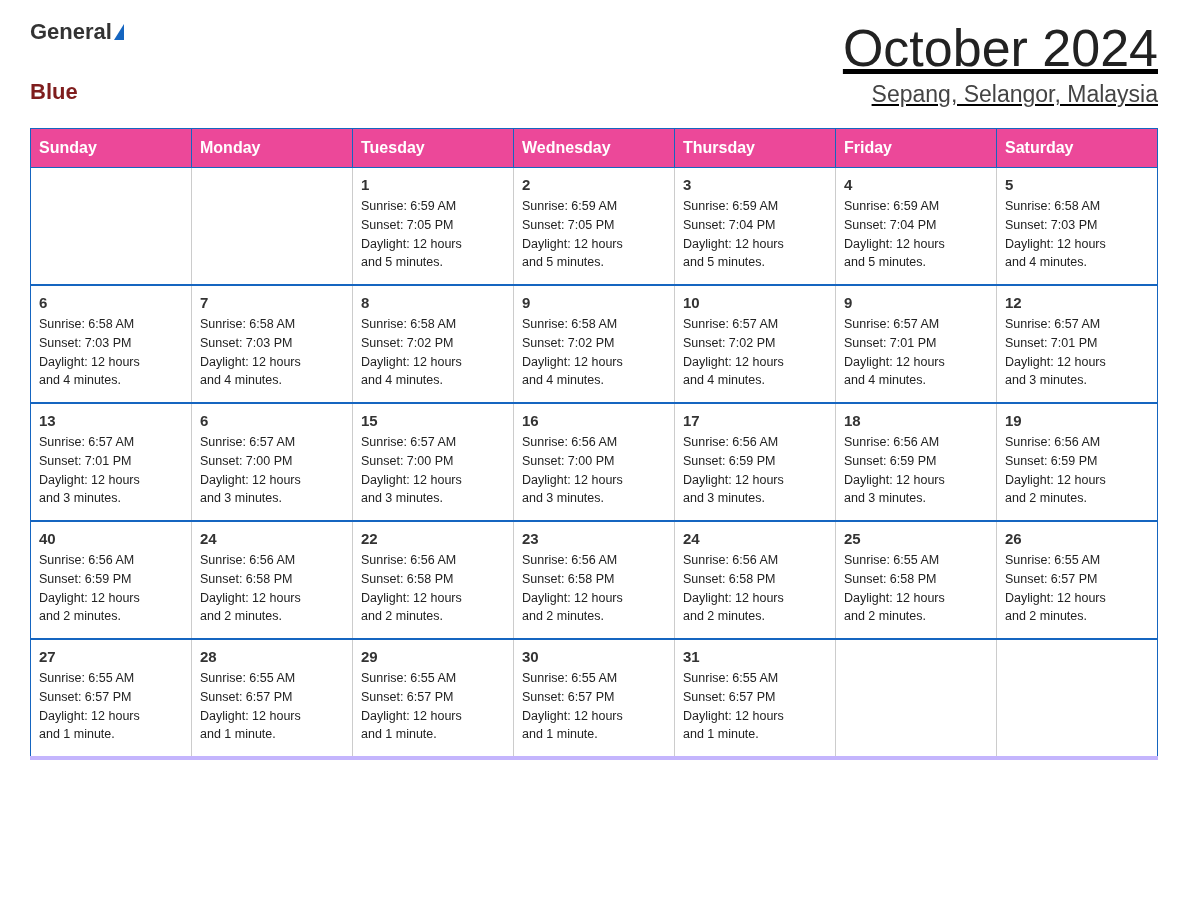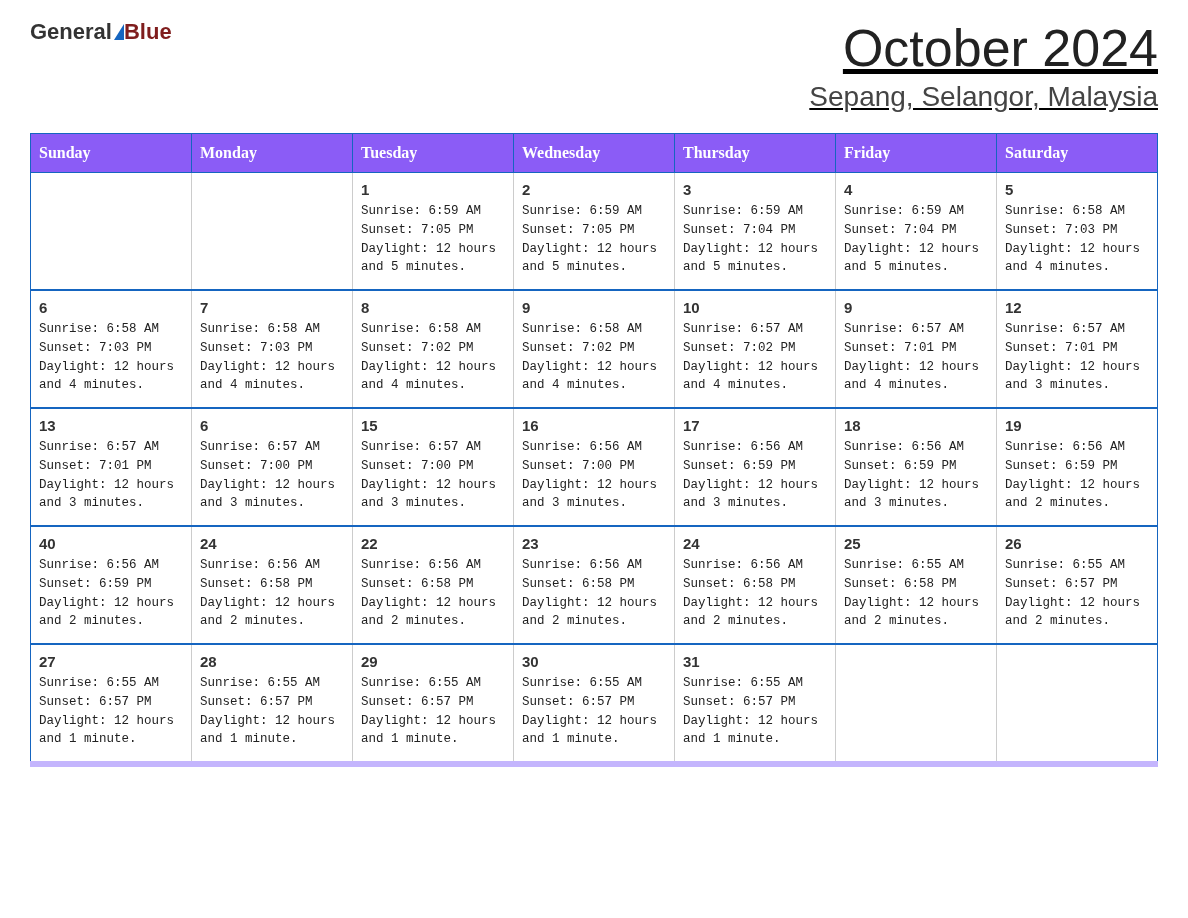--- a/index.html
+++ b/index.html
@@ -11,25 +11,26 @@
       min-height: 918px;
     }
     .header {
       display: flex;
       justify-content: space-between;
       align-items: flex-start;
       margin-bottom: 20px;
     }
     .logo {
       display: flex;
-      flex-direction: row;
+      flex-direction: column;
       font-size: 22px;
       font-weight: bold;
       color: #1a1a1a;
       line-height: 1.1;
+      gap: 36px;
     }
     .logo-general { color: #333; }
     .logo-blue { color: #7f1d1d; }
     .logo-triangle {
       display: inline-block;
       width: 0;
       height: 0;
       border-left: 10px solid transparent;
       border-bottom: 16px solid #1565c0;
       margin-left: 2px;
@@ -43,33 +44,32 @@
       text-align: right;
       text-decoration: underline;
     }
     .month-title {
       font-size: 52px;
       font-weight: 300;
       color: #222;
       line-height: 1.1;
     }
     .location {
-      font-size: 28px;
+      font-size: 23px;
       color: #444;
       margin-top: 4px;
     }
     table {
       width: 100%;
       border-collapse: collapse;
       table-layout: fixed;
     }
     thead tr {
-      background-color: #8b5cf6;
+      background-color: #ec4899;
       color: #fff;
-      font-family: Liberation Serif, serif;
     }
     thead th {
       padding: 10px 8px;
       font-size: 16px;
       font-weight: 600;
       text-align: left;
       border: 1px solid #1565c0;
     }
     tbody tr {
       border-bottom: 2px solid #1565c0;
@@ -88,24 +88,23 @@
     .day-num {
       font-size: 15px;
       font-weight: bold;
       color: #333;
       margin-bottom: 4px;
     }
     .day-info {
       font-size: 12.5px;
       color: #222;
       line-height: 1.5;
-      font-family: Liberation Mono, monospace;
     }
     tbody tr:last-child {
-      border-bottom: 6px solid #c4b5fd;
+      border-bottom: 4px solid #c4b5fd;
     }
   </style>
 </head>
 <body>
 
 <div class="header">
   <div class="logo">
     <div class="logo-top-line">
       <span class="logo-general">General</span>
       <span class="logo-triangle"></span>

